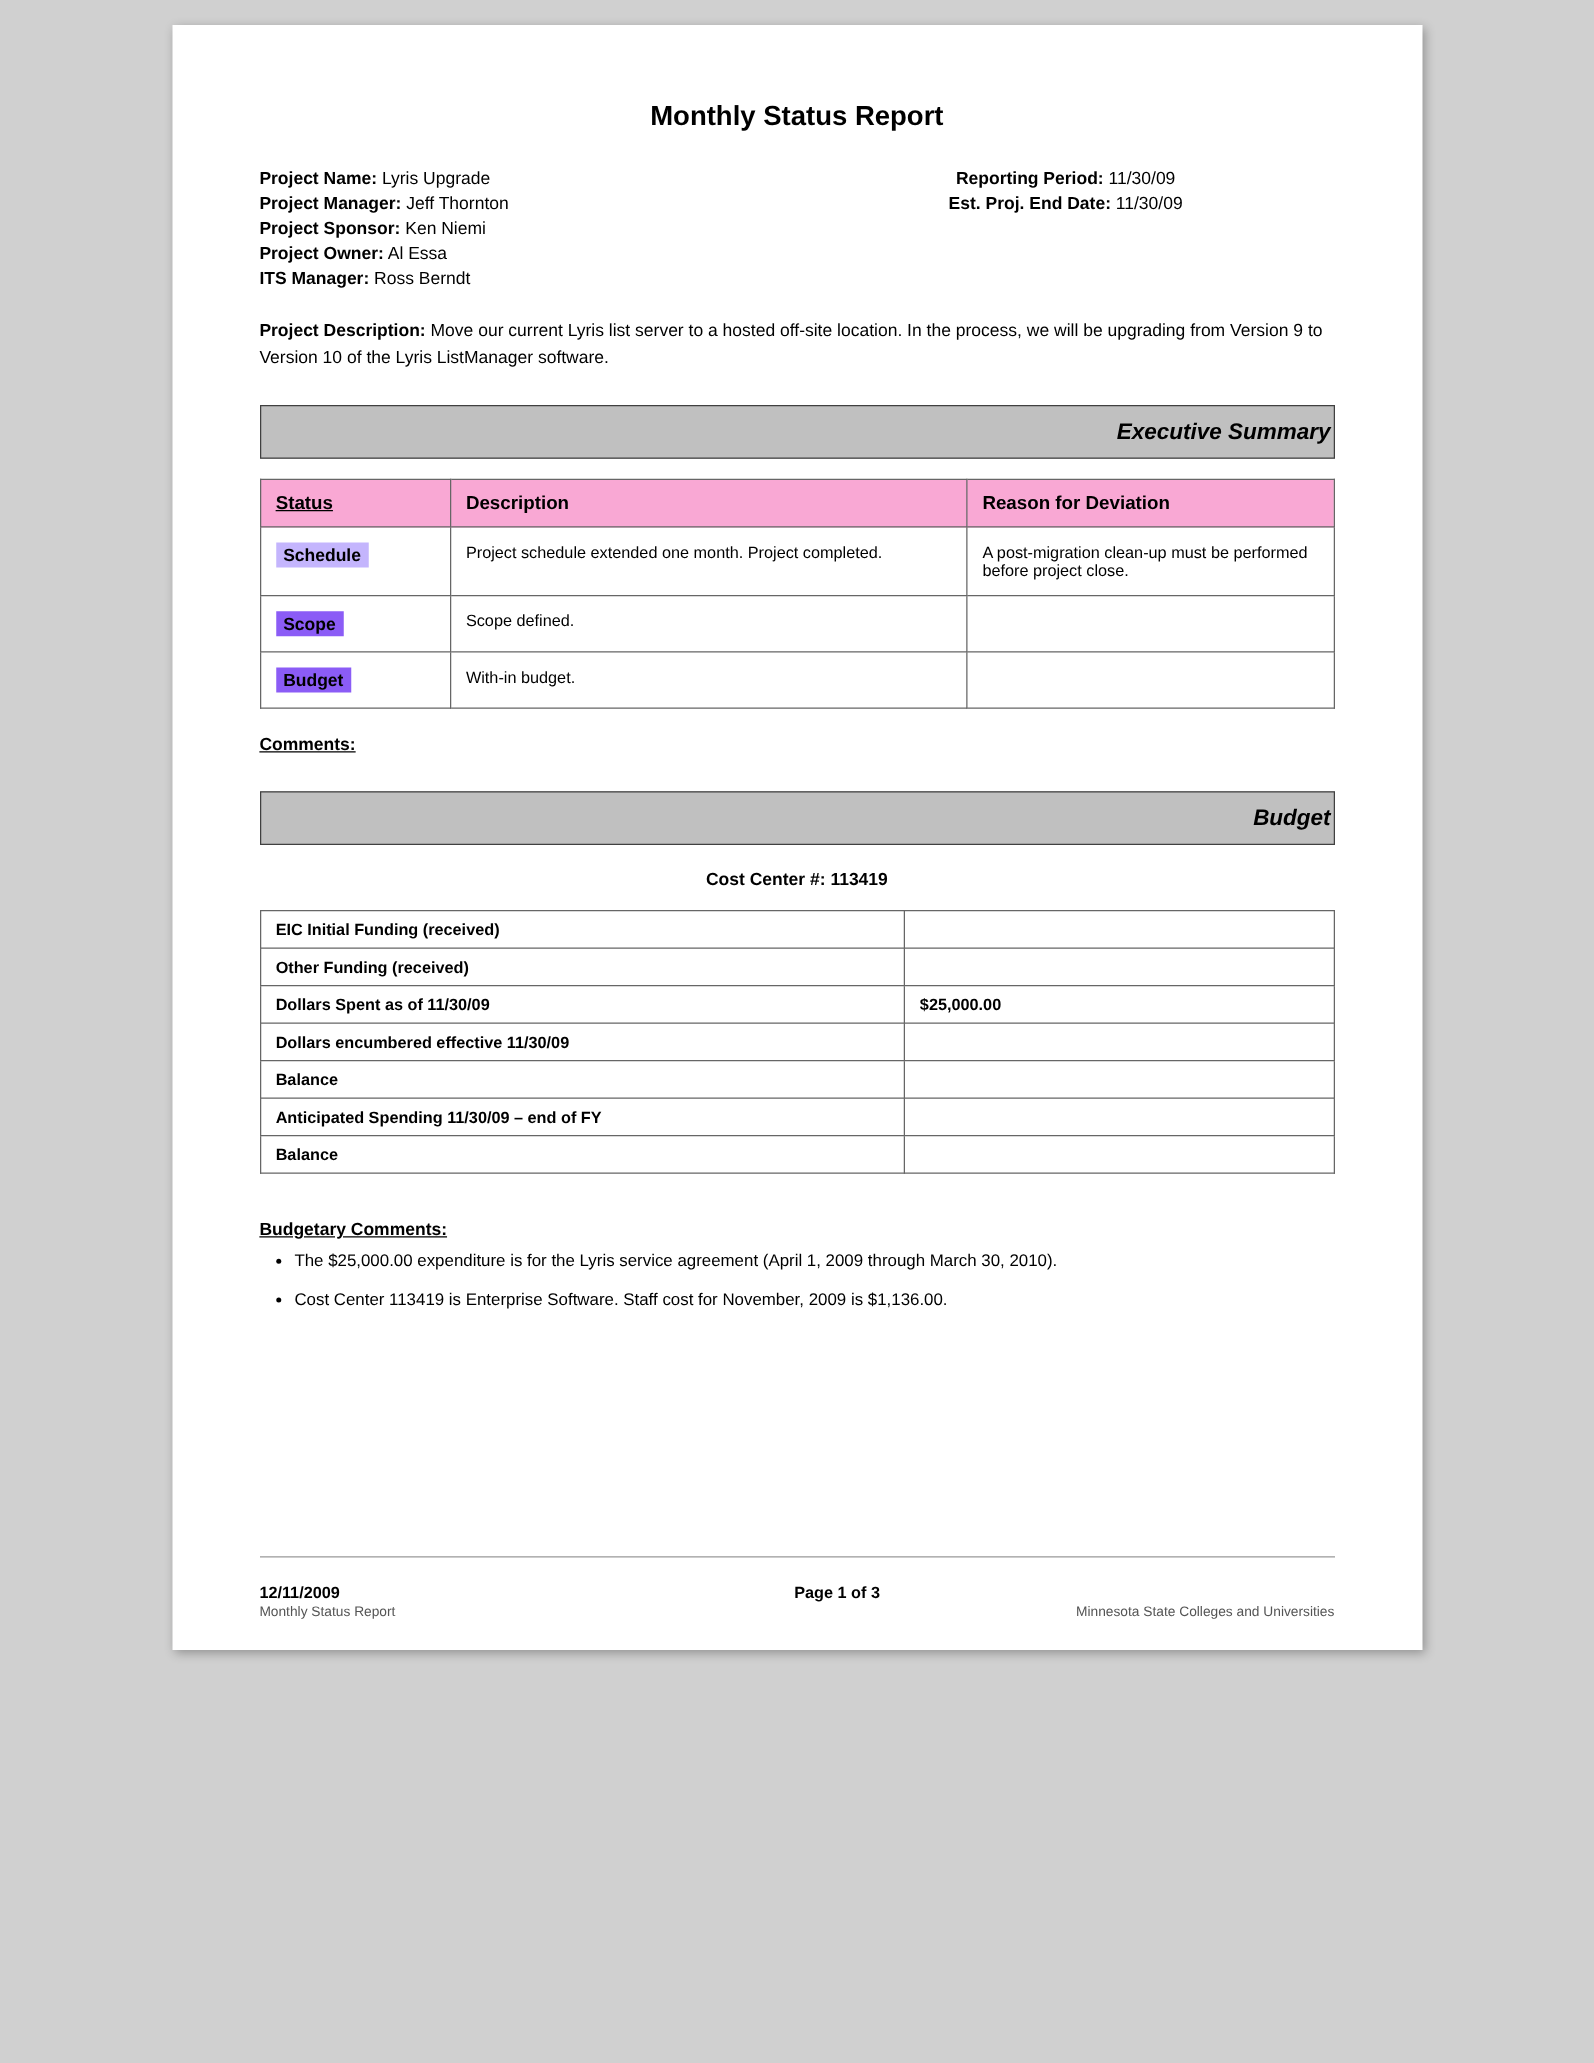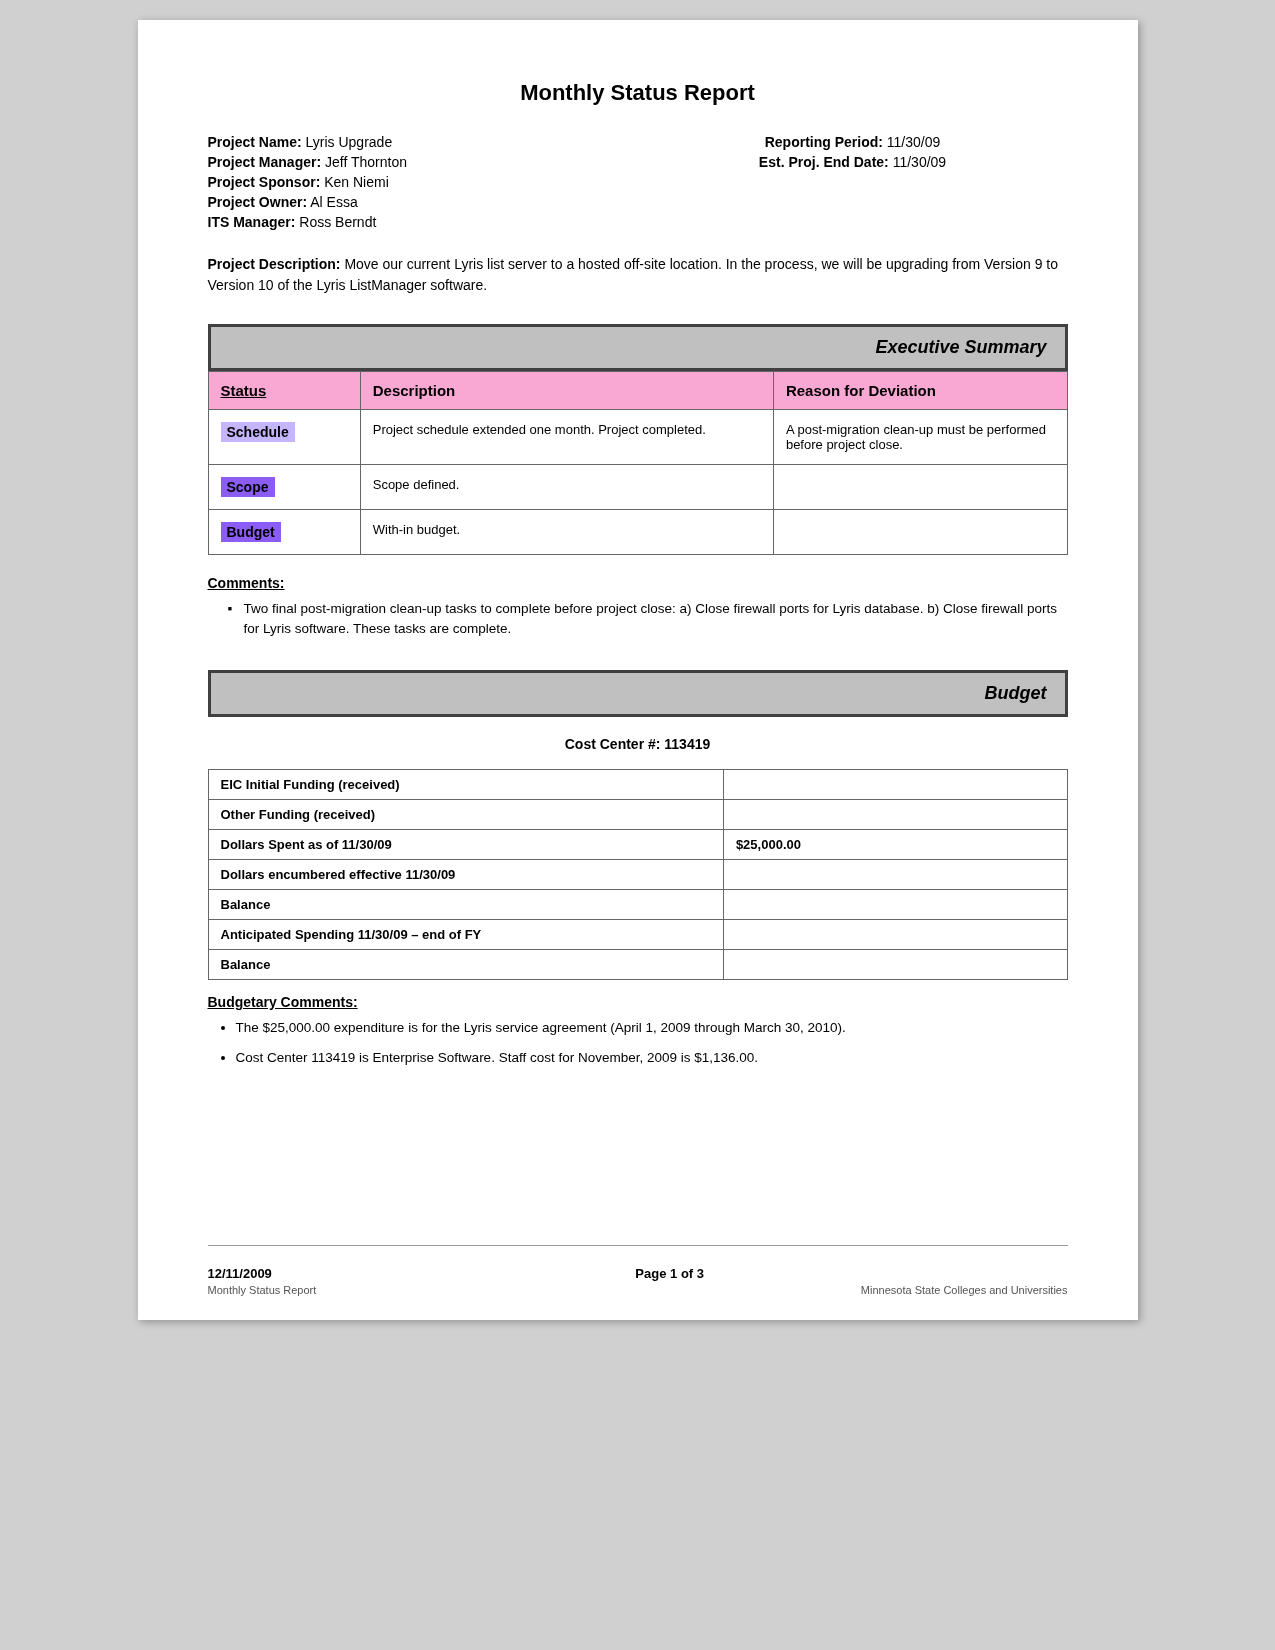--- a/index.html
+++ b/index.html
@@ -64,23 +64,23 @@
       margin-bottom: 28px;
     }
 
     .project-description .desc-bold {
       font-weight: bold;
     }
 
     
     .section-header {
       background: #c0c0c0;
-      padding: 10px 18px;
-      margin-bottom: 0;
-      border: 3px solid #404040;
+      padding: 10px 2px;
+      margin-bottom: 16px;
+      border: 1px solid #404040;
     }
 
     .section-header-title {
       font-style: italic;
       font-weight: bold;
       font-size: 18px;
       text-align: right;
     }
 
     
@@ -173,21 +173,21 @@
       text-align: center;
       font-size: 14px;
       font-weight: bold;
       margin: 16px 0 14px 0;
       line-height: 1.6;
     }
 
     .budget-table {
       width: 100%;
       border-collapse: collapse;
-      margin-bottom: 14px;
+      margin-bottom: 36px;
       border: 1px solid #666;
     }
 
     .budget-table td {
       border: 1px solid #666;
       padding: 7px 12px;
       font-size: 13px;
       font-weight: bold;
     }
 
@@ -324,23 +324,20 @@
         <tr>
           <td><span class="status-badge status-green">Budget</span></td>
           <td>With-in budget.</td>
           <td></td>
         </tr>
       </tbody>
   </table>
 
   <div class="comments-section">
     <div class="comments-label">Comments:</div>
-    <ul class="comments-list" id="comments-list">
-    <li>Two final post-migration clean-up tasks to complete before project close:  a) Close firewall ports for Lyris database.  b) Close firewall ports for Lyris software.  These tasks are complete.</li>
-      </ul>
   </div>
 
   <div class="section-header section-gap">
     <div class="section-header-title">Budget</div>
   </div>
 
   <div class="budget-status-header">
     <div>Cost Center #: 113419</div>
   </div>
 

